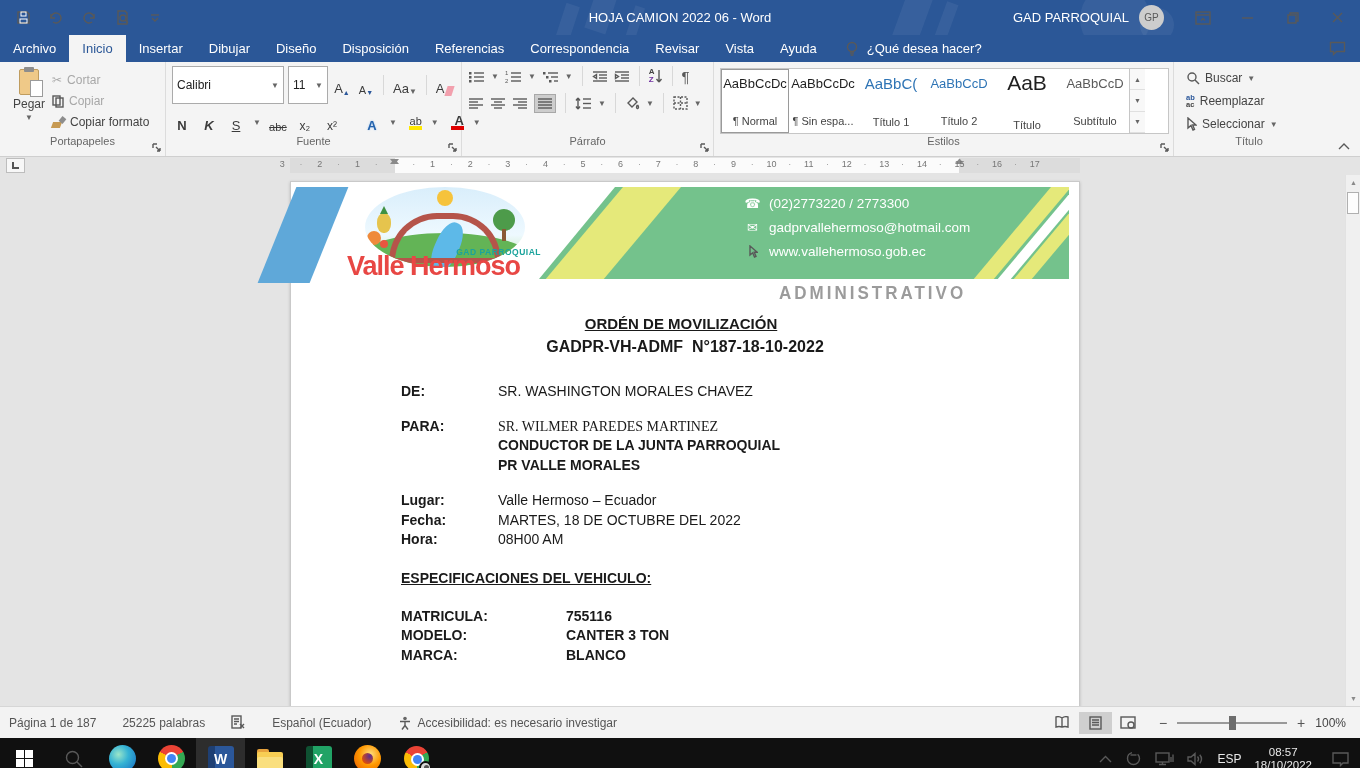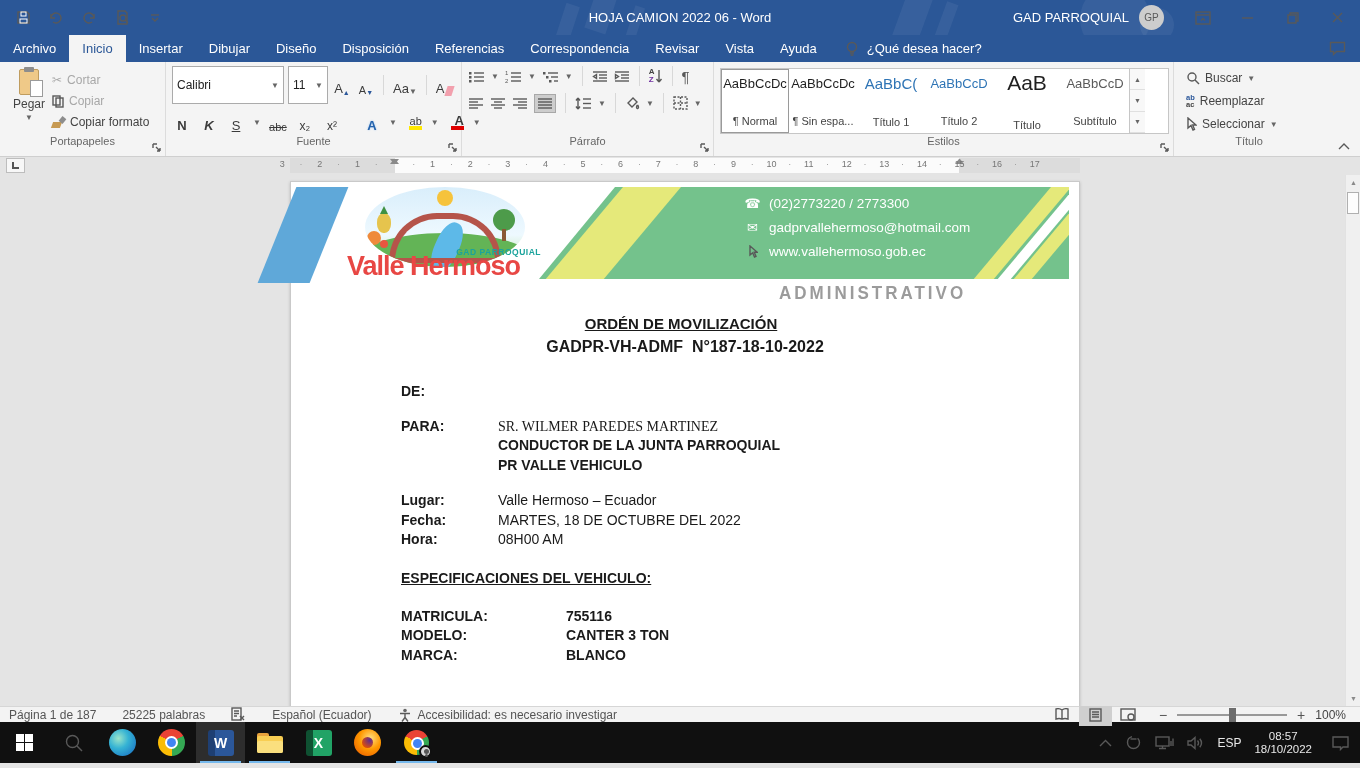--- a/index.html
+++ b/index.html
@@ -155,21 +155,21 @@
 
   
   .vscroll { position:absolute; right:0; top:0; bottom:0; width:15px; background:#f0f0f0;
     border-left:1px solid #e2e2e2; }
   .vs-btn { position:absolute; left:0; width:15px; height:15px; display:flex; align-items:center;
     justify-content:center; font-size:7px; color:#8a8a8a; background:#f0f0f0; }
   .vs-thumb { position:absolute; left:1px; top:17px; width:12px; height:22px; background:#fdfdfd;
     border:1px solid #b0b0b0; }
 
   
-  .statusbar { height:16px; background:#f3f3f3; border-top:1px solid #d6d6d6; display:flex;
+  .statusbar { height:32px; background:#f3f3f3; border-top:1px solid #d6d6d6; display:flex;
     align-items:center; font-size:12px; color:#555; padding-left:9px; }
   .sb-item { margin-right:26px; display:flex; align-items:center; gap:6px; }
   .sb-right { margin-left:auto; display:flex; align-items:center; height:100%; }
   .viewbtn { width:33px; height:22px; display:flex; align-items:center; justify-content:center; }
   .viewbtn.active { background:#cfcfcf; }
   .zoomwrap { display:flex; align-items:center; margin:0 10px 0 14px; gap:10px; }
   .ztrack { position:relative; width:110px; height:2px; background:#999; }
   .zthumb { position:absolute; left:52px; top:-6px; width:7px; height:14px; background:#6d6d6d; }
   .zpct { margin-right:14px; color:#444; }
 
@@ -743,29 +743,30 @@
         <div class="administrativo">ADMINISTRATIVO</div>
       </div>
 
       <div class="doc-title">ORDÉN DE MOVILIZACIÓN</div>
       <div class="doc-subtitle">GADPR-VH-ADMF  N°187-18-10-2022</div>
 
       <div class="fields">
         <div class="frow">
           <span class="flabel">DE:</span>
           <span>
+            <span style="display:block;">SR. WASHINGTON MORALES CHAVEZ</span>
           </span>
         </div>
         <div class="sp15"></div>
         <div class="frow">
           <span class="flabel">PARA:</span>
           <span>
             <span style="display:block;font-family:Liberation Serif, serif;">SR. WILMER PAREDES MARTINEZ</span>
             <span style="display:block;" class="bold">CONDUCTOR DE LA JUNTA PARROQUIAL</span>
-            <span style="display:block;" class="bold">PR VALLE VEHICULO</span>
+            <span style="display:block;" class="bold">PR VALLE MORALES</span>
           </span>
         </div>
         <div class="sp16"></div>
         <div class="frow">
           <span class="flabel">Lugar:</span>
           <span>Valle Hermoso – Ecuador</span>
         </div>
         <div class="frow">
           <span class="flabel">Fecha:</span>
           <span>MARTES, 18 DE OCTUBRE DEL 2022</span>

